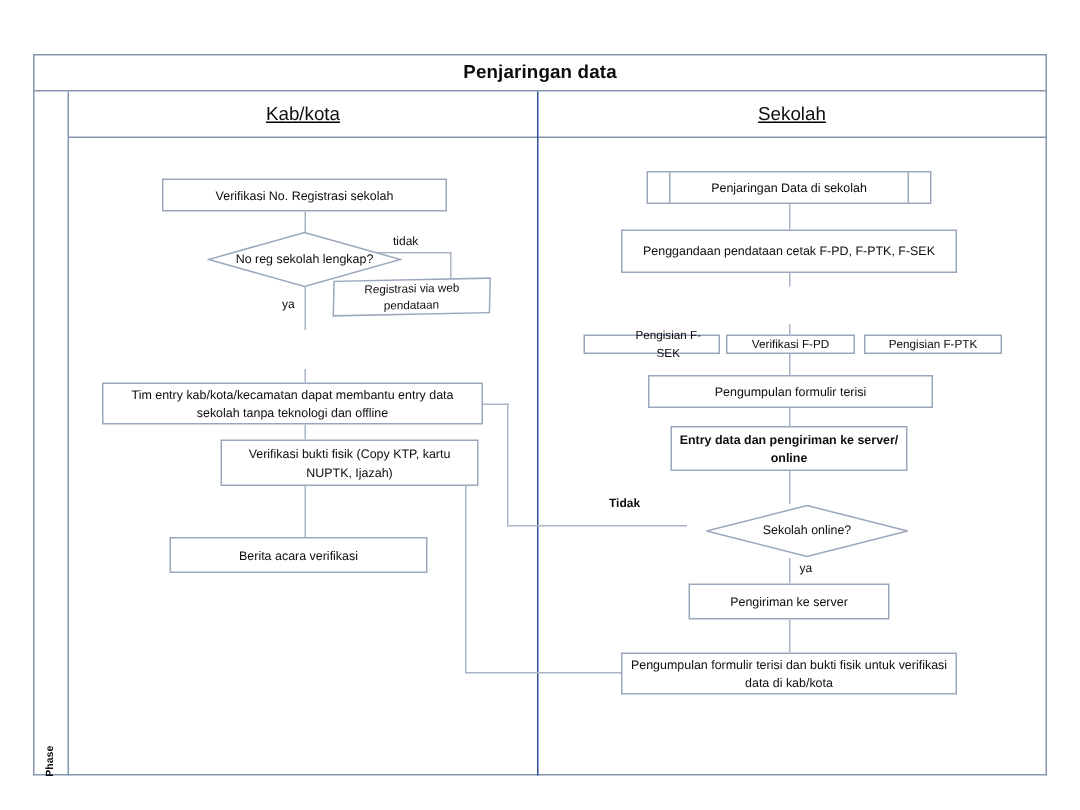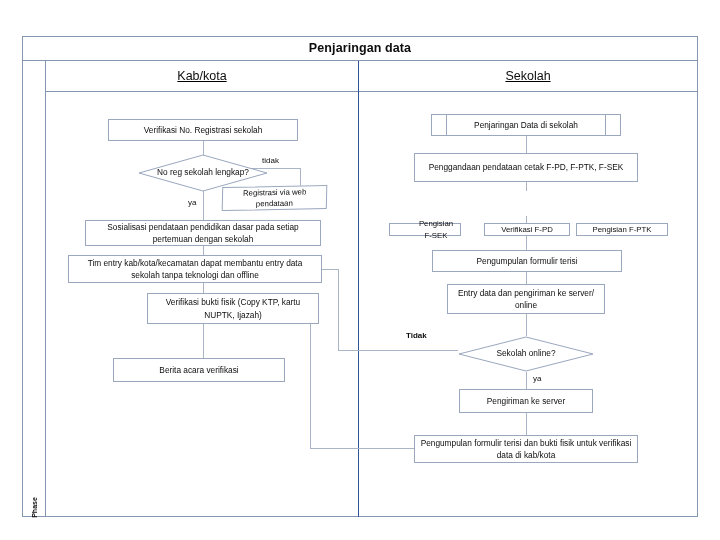--- a/index.html
+++ b/index.html
@@ -225,23 +225,20 @@
     <span class="dtext">No reg sekolah lengkap?</span>
   </div>
 
   <div class="edge-label" style="left:262px; top:156px;">tidak</div>
   <div class="edge-label" style="left:188px; top:198px;">ya</div>
 
   <div class="node skew small" style="left:222px; top:186px; width:105px; height:24px;">
     <span>Registrasi via web pendataan</span>
   </div>
 
-  <div class="node" style="left:85px; top:220px; width:236px; height:26px;">
-    <span>Sosialisasi pendataan pendidikan dasar pada setiap pertemuan dengan sekolah</span>
-  </div>
 
   <div class="node" style="left:68px; top:255px; width:254px; height:28px;">
     <span>Tim entry kab/kota/kecamatan dapat membantu entry data sekolah tanpa teknologi dan offline</span>
   </div>
 
   <div class="node" style="left:113px; top:293px; width:172px; height:31px;margin-left:34px;">
     <span>Verifikasi bukti fisik (Copy KTP, kartu NUPTK, Ijazah)</span>
   </div>
 
   <div class="node" style="left:113px; top:358px; width:172px; height:24px;">
@@ -268,39 +265,39 @@
 
   <div class="node predef" style="left:431px; top:114px; width:190px; height:22px;">
     <span>Penjaringan Data di sekolah</span>
   </div>
 
   <div class="node" style="left:414px; top:153px; width:224px; height:29px;">
     <span>Penggandaan pendataan cetak F-PD, F-PTK, F-SEK</span>
   </div>
 
 
-  <div class="node small" style="left:389px; top:223px; width:72px; height:13px;padding-left:26px;">
+  <div class="node small" style="left:389px; top:223px; width:91px; height:13px;padding-left:26px;">
     <span>Pengisian F-SEK</span>
   </div>
   <div class="node small" style="left:484px; top:223px; width:86px; height:13px;">
     <span>Verifikasi F-PD</span>
   </div>
   <div class="node small" style="left:576px; top:223px; width:92px; height:13px;">
     <span>Pengisian F-PTK</span>
   </div>
 
   <div class="node" style="left:432px; top:250px; width:190px; height:22px;">
     <span>Pengumpulan formulir terisi</span>
   </div>
 
-  <div class="node" style="left:447px; top:284px; width:158px; height:30px;">
+  <div class="node" style="left:447px; top:284px; width:158px; height:30px;font-weight:bold;">
     <span>Entry data dan pengiriman ke server/ online</span>
   </div>
 
-  <div class="diamond" style="left:458px; top:336px; width:136px; height:36px;">
+  <div class="diamond" style="left:470px; top:336px; width:136px; height:36px;">
     <svg width="136" height="36" viewBox="0 0 136 36">
       <polygon points="68,1 135,18 68,35 1,18" fill="#ffffff" stroke="#9aa7bd" stroke-width="1"></polygon>
     </svg>
     <span class="dtext">Sekolah online?</span>
   </div>
 
   <div class="edge-label bold" style="left:406px; top:331px;">Tidak</div>
   <div class="edge-label" style="left:533px; top:374px;">ya</div>
 
   <div class="node" style="left:459px; top:389px; width:134px; height:24px;">

